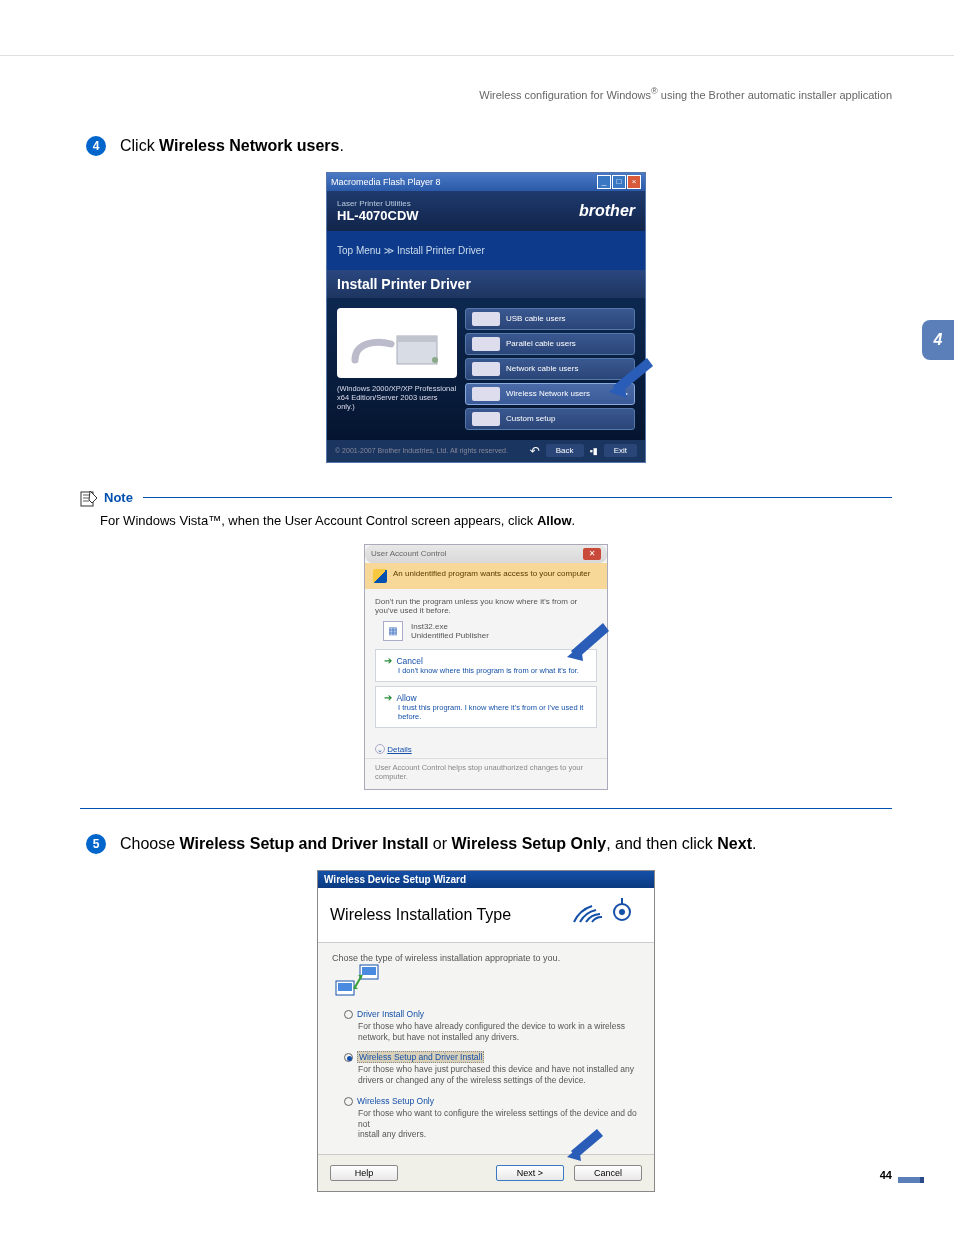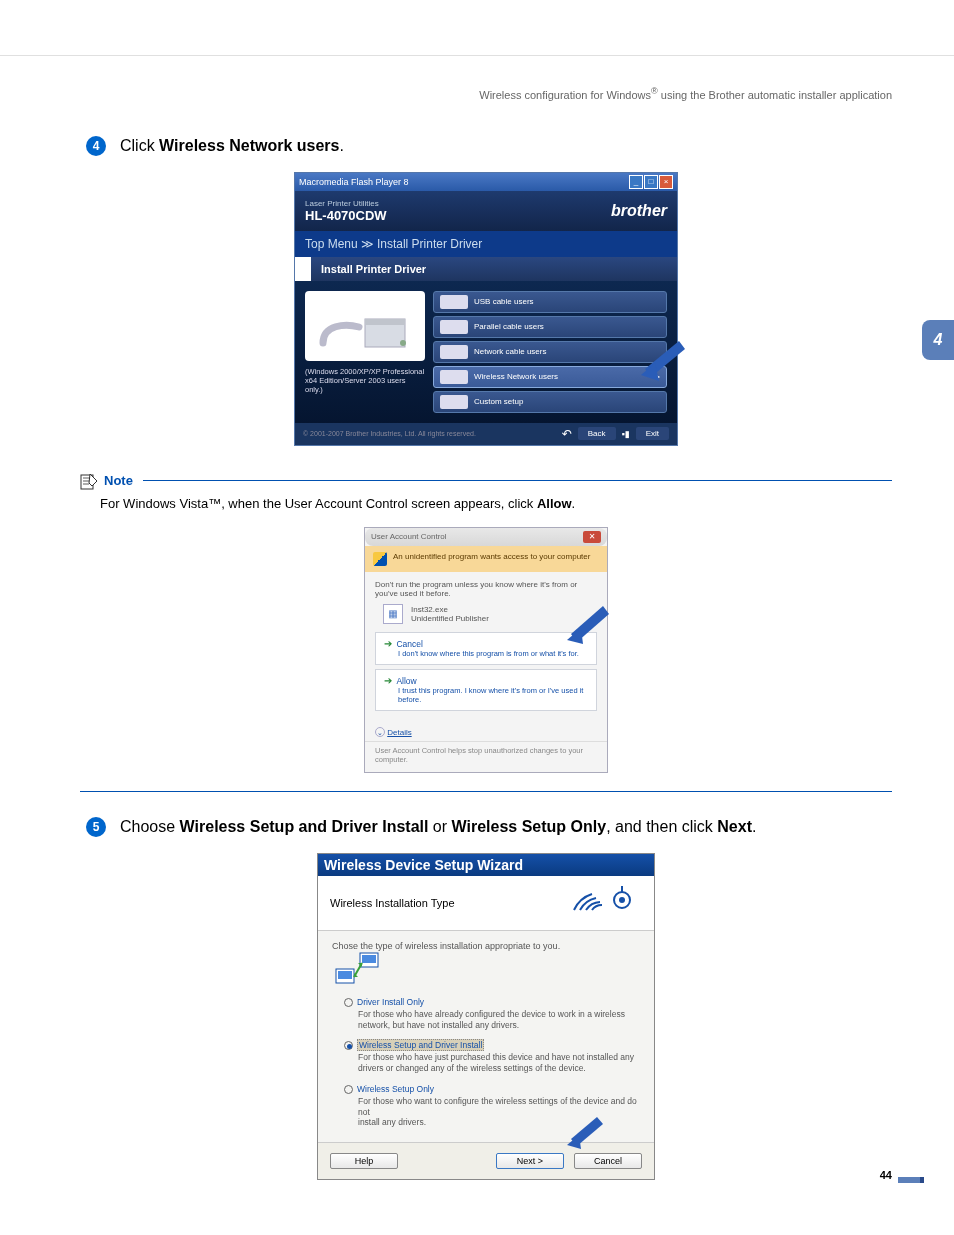--- a/index.html
+++ b/index.html
@@ -40,31 +40,31 @@
     width: 20px; height: 20px; border-radius: 50%;
     background: #0066cc; color: #fff; font-weight: bold;
     display: flex; align-items: center; justify-content: center;
     font-size: 12px; margin-right: 14px; flex-shrink: 0;
   }
   .step-text { font-size: 16px; }
   .step-text b { font-weight: bold; }
   .fig { display: flex; justify-content: center; margin-top: 16px; }
 
   
-  .flash-win { width: 384px; border: 1px solid #5577aa; font-size: 9px; position: relative; }
+  .flash-win { width: 320px; border: 1px solid #5577aa; font-size: 9px; position: relative; }
   .flash-titlebar { background: linear-gradient(#4a78c4,#2a5aa8); color:#fff; height:18px; display:flex; align-items:center; padding:0 4px; justify-content:space-between; }
   .win-icons { display:flex; gap:1px; }
   .win-btn { width:14px; height:14px; background:#d85a3a; border:1px solid #fff; display:flex; align-items:center; justify-content:center; color:#fff; font-size:8px; }
   .win-btn.min { background:#3a78c4;} .win-btn.max{background:#3a78c4;}
   .flash-header { background: linear-gradient(#1e3a6e,#12254a); color:#fff; padding:8px 10px; display:flex; justify-content:space-between; align-items:center; }
   .flash-header .sub { font-size:8px; color:#bcd; }
   .flash-header .model { font-size:13px; font-weight:bold; }
   .brother-logo { font-size:16px; font-weight:bold; color:#fff; font-style:italic; }
-  .breadcrumb { background:#0d3a8a; color:#cde; font-size:12px; padding:6px 10px; }
-  .install-label { background:linear-gradient(#2a4780,#1e3560); color:#fff; font-weight:bold; padding:6px 10px; font-size:11px;margin-left:16px; }
+  .breadcrumb { background:#0d3a8a; color:#cde; font-size:10px; padding:14px 10px; }
+  .install-label { background:linear-gradient(#2a4780,#1e3560); color:#fff; font-weight:bold; padding:6px 10px; font-size:14px; }
   .flash-body { background:linear-gradient(#0d2850,#051530); padding:10px; display:flex; gap:8px; position:relative; }
   .flash-left { width:120px; color:#dde; font-size:7.5px; }
   .printer-box { background:#fff; height:70px; border-radius:4px; margin-bottom:6px; display:flex; align-items:flex-end; justify-content:center; overflow:hidden; }
   .printer-svg { width:100px; height:60px; }
   .flash-right { flex:1; display:flex; flex-direction:column; gap:3px; }
   .option-row { background:linear-gradient(#3a5890,#2a4578); border:1px solid #5578aa; border-radius:3px; height:22px; display:flex; align-items:center; padding:0 6px; color:#fff; font-size:8px; gap:6px; }
   .option-row.highlight { background:linear-gradient(#4a6aa8,#3a5a98); border-color:#88aadd; }
   .option-icon { width:28px; height:14px; background:#dde; border-radius:2px; flex-shrink:0; }
   .option-row .chev { margin-left:auto; font-size:8px; }
   .flash-footer { background:#1a3560; display:flex; align-items:center; padding:4px 8px; font-size:7px; color:#889; }
@@ -93,23 +93,23 @@
   .uac-choice .ctitle { color:#1550a8; font-size:8.5px; }
   .uac-choice .cdesc { color:#1550a8; font-size:7.5px; margin-left:14px; }
   .uac-details { padding:4px 10px; color:#1550a8; }
   .uac-foot { padding:4px 10px 8px; color:#888; font-size:7.5px; border-top:1px solid #ddd; }
   .blue-arrow-svg { position:absolute; }
 
   .hr-end { height:1px; background:#0050b0; margin:18px 0 0 0; }
 
   
   .wiz-win { width:338px; border:1px solid #888; font-size:9px; background:#f4f4f2; position:relative; }
-  .wiz-title { background:linear-gradient(#1550a8,#0a3a80); color:#fff; padding:3px 6px; font-weight:bold; font-size:14px; }
+  .wiz-title { background:linear-gradient(#1550a8,#0a3a80); color:#fff; padding:3px 6px; font-weight:bold; font-size:10px; }
   .wiz-head { background:#fff; padding:10px 12px; display:flex; justify-content:space-between; align-items:center; border-bottom:1px solid #ccc; }
-  .wiz-head-title { font-size:11px; }
+  .wiz-head-title { font-size:16px; }
   .wifi-ico { color:#1550a8; font-size:22px; }
   .wiz-body { padding:10px 14px 4px 14px; color:#555; }
   .wiz-prompt-row { display:flex; justify-content:space-between; align-items:flex-start;flex-direction:column; }
   .net-ico { width:50px; height:36px; display:flex; align-items:center; justify-content:center; }
   .wiz-opt { margin:10px 0 0 12px; font-size:8.5px; }
   .wiz-opt .radio { display:inline-block; width:9px; height:9px; border:1px solid #666; border-radius:50%; margin-right:4px; vertical-align:middle; }
   .wiz-opt .radio.sel::after { content:""; display:block; width:5px; height:5px; background:#1550a8; border-radius:50%; margin:2px; }
   .wiz-opt .otitle { color:#1550a8; }
   .wiz-opt.sel .otitle { background:#d8d0b8; border:1px dotted #888; padding:0 1px; }
   .wiz-opt .odesc { color:#555; margin-left:14px; line-height:1.25; margin-top:2px; }

